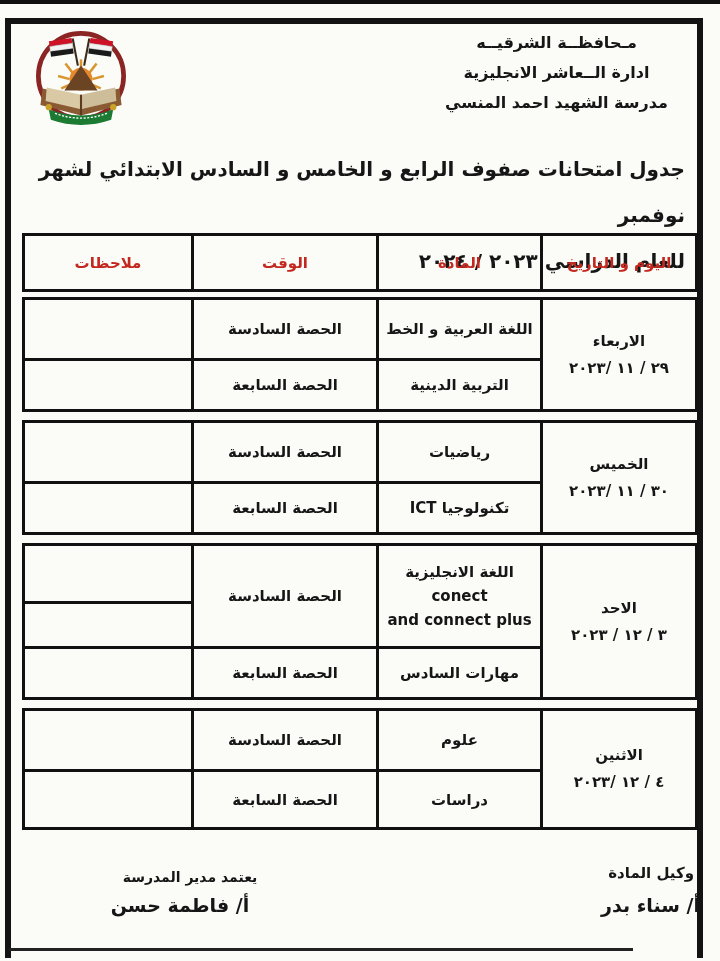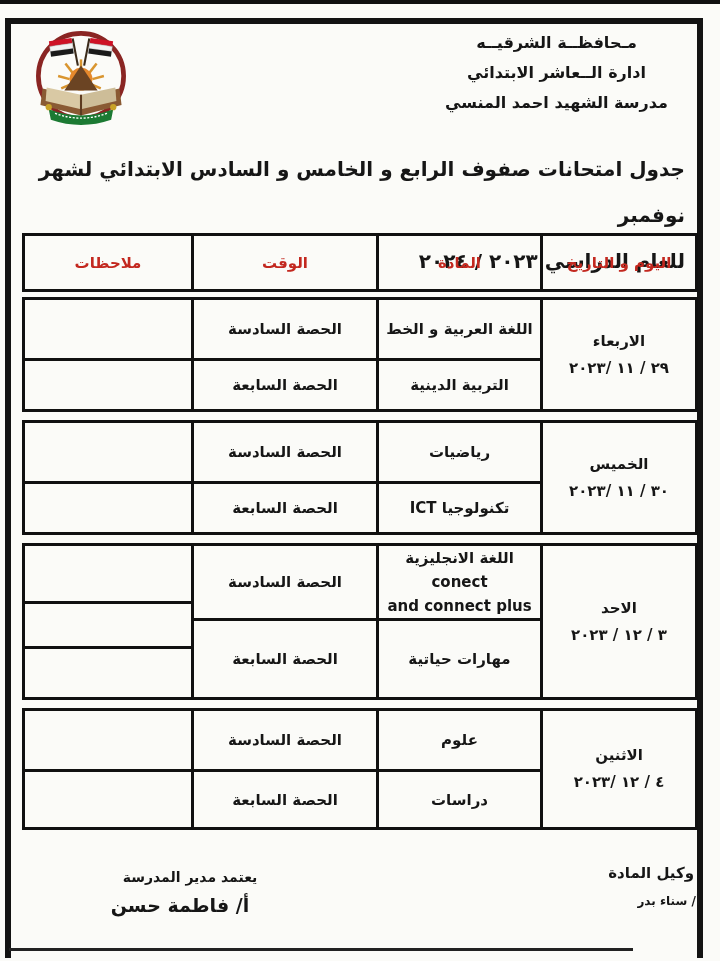--- a/index.html
+++ b/index.html
@@ -32,40 +32,40 @@
   .group{display:flex;border:3px solid #111;margin-bottom:8px;}
   .g-std{height:115px;} .g-tall{height:157px;} .g-last{height:122px;margin-bottom:4px;}
   .c-date{width:152px;} .c-subj{width:164px;} .c-time{width:185px;} .c-note{flex:1;}
   .thead > .hcell + .hcell, .group > * + *{border-left:none;border-right:3px solid #111;}
   .date-cell{display:flex;align-items:center;justify-content:center;text-align:center;
     font-weight:bold;font-size:15px;line-height:27px;white-space:pre-line;}
   .col{display:flex;flex-direction:column;}
   .row{display:flex;align-items:center;justify-content:center;text-align:center;
     font-weight:bold;font-size:15px;line-height:24px;white-space:pre-line;}
   .col .row + .row{border-top:3px solid #111;}
-  .r-std{height:58px;} .r-tall{height:72px;} .r-last{flex:1;}
+  .r-std{height:58px;} .r-tall{height:100px;} .r-last{flex:1;}
   .r-n1{height:55px;} .r-n2{height:45px;}
 
   
   .sig{position:absolute;font-weight:bold;}
   .sig-right-role{top:864px;right:26px;font-size:15px;}
-  .sig-right-name{top:894px;right:20px;font-size:12px;}
+  .sig-right-name{top:894px;right:20px;font-size:19px;}
   .sig-left-role{top:869px;left:105px;width:170px;text-align:center;font-size:14px;}
   .sig-left-name{top:894px;left:85px;width:190px;text-align:center;font-size:19px;}
 </style>
 </head>
 <body>
 
 <div class="sheet">
   <div class="top-strip"></div>
   <div class="frame"></div>
 
   <div class="org-block">
     <div class="org-line">مـحافظــة الشرقيــه</div>
-    <div class="org-line">ادارة الــعاشر الابتدائي</div>
+    <div class="org-line">ادارة الــعاشر الانجليزية</div>
     <div class="org-line">مدرسة الشهيد احمد المنسي</div>
   </div>
 
   <div class="logo-wrap">
     <svg viewBox="0 0 110 100" width="118" height="104">
       <circle cx="55" cy="50" r="41" fill="none" stroke="#8a2523" stroke-width="4.5"></circle>
       <g>
         <line x1="47" y1="14" x2="52" y2="40" stroke="#3a2a1a" stroke-width="2"></line>
         <line x1="63" y1="14" x2="58" y2="40" stroke="#3a2a1a" stroke-width="2"></line>
         <g transform="rotate(-8 36 22)">
@@ -156,21 +156,21 @@
       </div>
     </div>
 
     <div class="group g-tall">
       <div class="date-cell c-date">الاحد
 ٣ / ١٢ / ٢٠٢٣</div>
       <div class="col c-subj">
         <div class="row r-tall">اللغة الانجليزية
 conect
 and connect plus</div>
-        <div class="row r-last">مهارات حياتية</div>
+        <div class="row r-last">مهارات السادس</div>
       </div>
       <div class="col c-time">
         <div class="row r-tall">الحصة السادسة</div>
         <div class="row r-last">الحصة السابعة</div>
       </div>
       <div class="col c-note">
         <div class="row r-n1"></div>
         <div class="row r-n2"></div>
         <div class="row r-last"></div>
       </div>

